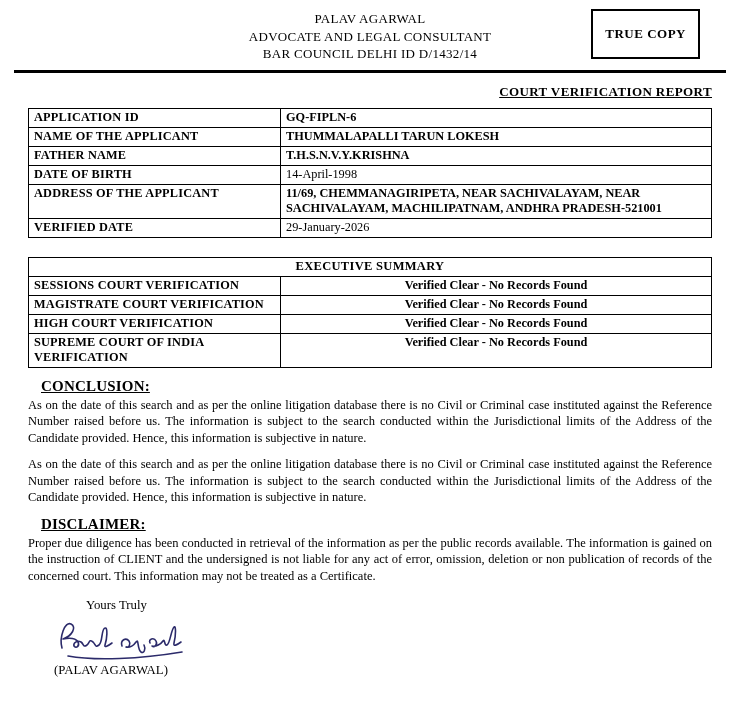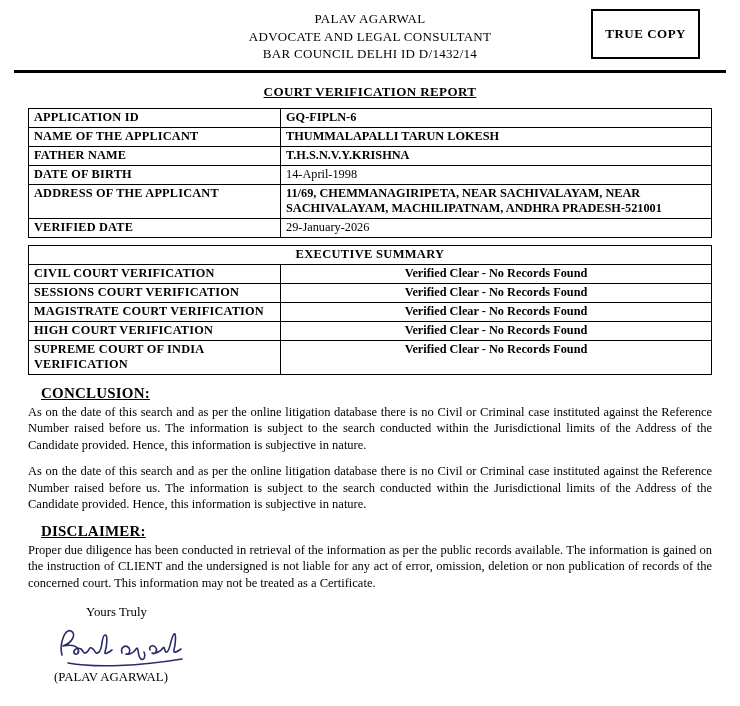--- a/index.html
+++ b/index.html
@@ -22,28 +22,28 @@
     top: 9px;
     right: 40px;
     border: 2px solid #000;
     padding: 15px 12px;
     font-weight: bold;
     font-size: 13px;
     letter-spacing: 0.5px;
   }
   .header { text-align: center; font-weight: normal; font-size: 13px; line-height: 1.35; letter-spacing: 0.3px; }
   .rule { border: none; border-top: 3px solid #000; margin: 7px -14px 9px -14px; }
-  .report-title-wrap { text-align: center; margin-bottom: 8px; }
+  .report-title-wrap { text-align: right; margin-bottom: 8px; }
   .report-title { font-weight: bold; font-size: 13px; text-decoration: underline; letter-spacing: 0.4px; }
 
   table { border-collapse: collapse; width: 100%; font-size: 12.3px; }
   td, th { border: 1.6px solid #000; padding: 1.5px 5px; vertical-align: top; }
   .lbl { width: 252px; font-weight: bold; letter-spacing: 0.2px; }
   .val-bold { font-weight: bold; }
-  .summary-table { margin-top: 7px; }
+  .summary-table { margin-top: 19px; }
   .summary-title { text-align: center; font-weight: bold; font-size: 12.5px; letter-spacing: 0.3px; }
   .summary-val { text-align: center; font-weight: bold; }
 
   .section { margin-top: 10px; }
   .sec-head { font-weight: bold; font-size: 15px; text-decoration: underline; letter-spacing: 0.2px; margin-bottom: 2px; margin-left: 13px; }
   .sec-body { font-size: 12.5px; line-height: 1.32; text-align: justify; }
 
   .closing { margin: 14px 0 0 58px; font-size: 12.8px; }
   .signature-block { margin: 2px 0 0 22px; height: 46px; }
   .signed-name { margin: 2px 0 0 26px; font-size: 12.8px; }
@@ -97,24 +97,20 @@
       </tr>
     </tbody>
   </table>
 
   <table class="summary-table">
     <tbody>
       <tr>
         <td colspan="2" class="summary-title">EXECUTIVE SUMMARY</td>
       </tr>
       <tr>
-        <td class="lbl">CIVIL COURT VERIFICATION</td>
-        <td class="summary-val">Verified Clear - No Records Found</td>
-      </tr>
-      <tr>
         <td class="lbl">SESSIONS COURT VERIFICATION</td>
         <td class="summary-val">Verified Clear - No Records Found</td>
       </tr>
       <tr>
         <td class="lbl">MAGISTRATE COURT VERIFICATION</td>
         <td class="summary-val">Verified Clear - No Records Found</td>
       </tr>
       <tr>
         <td class="lbl">HIGH COURT VERIFICATION</td>
         <td class="summary-val">Verified Clear - No Records Found</td>

